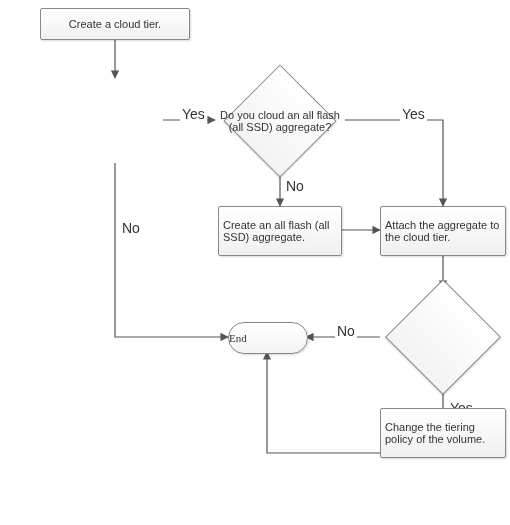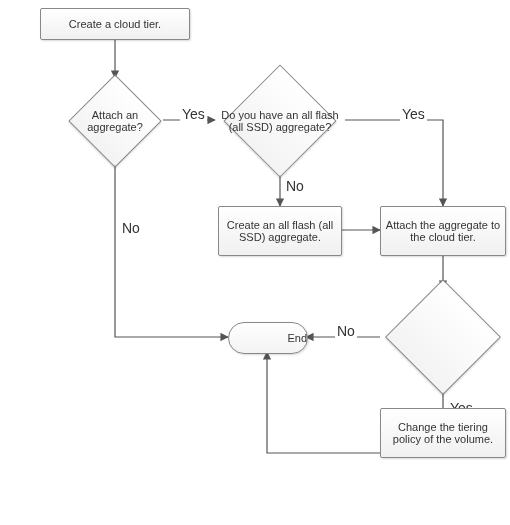--- a/index.html
+++ b/index.html
@@ -13,21 +13,21 @@
   .canvas {
     position: relative;
     width: 510px;
     height: 525px;
   }
   .box {
     position: absolute;
     background: linear-gradient(#ffffff, #f0f0f0);
     border: 1px solid #888888;
     border-radius: 2px;
-    text-align: center;
+    text-align: left;
     display: flex;
     align-items: center;
     justify-content: center;
     padding: 4px;
     box-sizing: border-box;
     box-shadow: 1px 1px 2px rgba(0,0,0,0.15);
   }
   .diamond-wrap {
     position: absolute;
   }
@@ -48,22 +48,23 @@
     text-align: center;
     width: 90%;
   }
   .terminator {
     position: absolute;
     border: 1px solid #888888;
     border-radius: 999px;
     background: linear-gradient(#ffffff, #f3f3f3);
     display: flex;
     align-items: center;
-    justify-content: flex-end;
+    justify-content: flex-start;
     box-shadow: 1px 1px 2px rgba(0,0,0,0.15);
+    font-family: Liberation Serif, serif;
   }
   .edge-label {
     position: absolute;
     font-size: 14px;
     color: #333333;
     background: #ffffff;
     padding: 0 2px;
   }
   svg.connectors {
     position: absolute;
@@ -111,28 +112,24 @@
   <div class="edge-label" style="left:120px; top:220px;">No</div>
   <div class="edge-label" style="left:400px; top:106px;">Yes</div>
   <div class="edge-label" style="left:284px; top:178px;">No</div>
   <div class="edge-label" style="left:448px; top:400px;">Yes</div>
   <div class="edge-label" style="left:335px; top:323px;">No</div>
 
   <div class="box" style="left:40px; top:8px; width:150px; height:32px;">
     <span>Create a cloud tier.</span>
   </div>
 
-  <div class="diamond-wrap" style="left:67px; top:78px; width:96px; height:86px;">
-    <div class="diamond-shape" style="width:64px; height:64px;"></div>
-    <div class="diamond-label">Attach an aggregate?</div>
-  </div>
 
   <div class="diamond-wrap" style="left:215px; top:78px; width:130px; height:86px;">
     <div class="diamond-shape" style="width:78px; height:78px;"></div>
-    <div class="diamond-label" style="width:120px;">Do you have an all flash (all SSD) aggregate?</div>
+    <div class="diamond-label" style="width:120px;">Do you cloud an all flash (all SSD) aggregate?</div>
   </div>
 
   <div class="box" style="left:380px; top:206px; width:126px; height:50px;">
     <span>Attach the aggregate to the cloud tier.</span>
   </div>
 
   <div class="box" style="left:218px; top:206px; width:124px; height:50px;">
     <span>Create an all flash (all SSD) aggregate.</span>
   </div>
 

